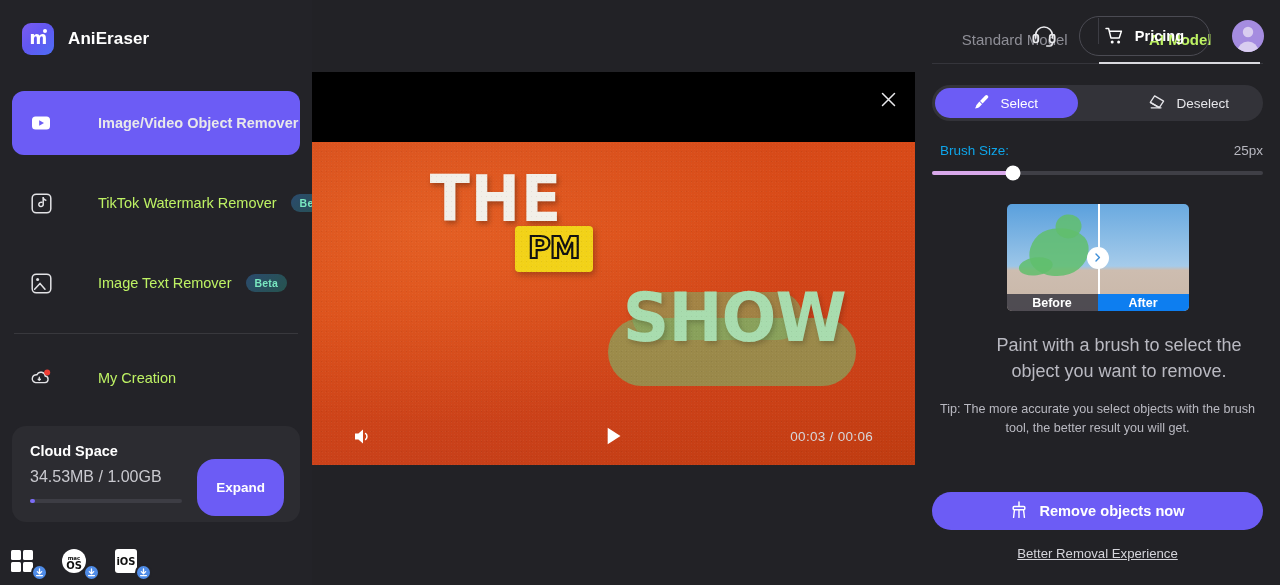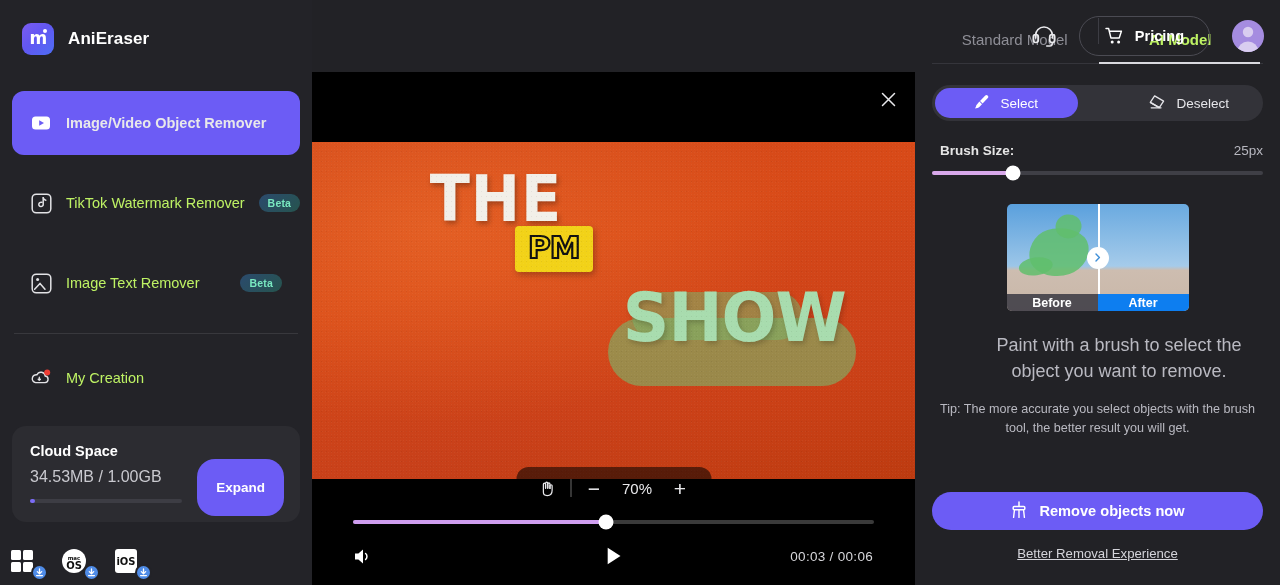--- a/index.html
+++ b/index.html
@@ -40,21 +40,21 @@
 
   .nav { padding: 31px 12px 0 12px; }
   .nav-item {
     display: flex; align-items: center; gap: 14px;
     height: 64px; padding: 0 18px;
     border-radius: 12px; cursor: pointer; position: relative;
     color: #e8e8ea;
   }
   .nav-item.active { background: #6c5cf5; }
   .nav-item + .nav-item { margin-top: 16px; }
-  .nav-label { font-size: 14.5px; font-weight: 600; white-space: nowrap; }
+  .nav-label { font-size: 14.5px; font-weight: 600; white-space: nowrap; margin-left: 32px; }
   .nav-item:not(.active) .nav-label { font-weight: 400; color: #bef264; font-size: 14.5px; }
   .nav-ico { width: 22px; height: 22px; flex: 0 0 22px; display:flex; align-items:center; justify-content:center; }
   .badge {
     margin-left: auto;
     background: linear-gradient(135deg, #2b4a6d 0%, #26544e 100%);
     color: #79e8c0; font-size: 10.5px; font-weight: 600;
     padding: 3px 9px; border-radius: 10px; letter-spacing:.2px;
   }
   .divider { height: 1px; background: #38383d; margin: 18px 14px 0 14px; }
 
@@ -76,21 +76,21 @@
   }
   .platforms { position:absolute; left: 8px; bottom: 4px; display:flex; gap: 14px; align-items:flex-end; }
   .plat { position: relative; width: 38px; height: 38px; }
   .dl-badge {
     position:absolute; right:-2px; bottom:0px; width:17px; height:17px;
     border-radius:50%; background:#4f8ce8; border:2px solid #232328;
     display:flex; align-items:center; justify-content:center;
   }
 
   
-  .main { position: relative; flex: 1 1 auto; background: #000; width: 603px; height:585px; overflow:hidden;}
+  .main { position: relative; flex: 1 1 auto; background: #000; width: 603px; height:465px; overflow:hidden;}
   .vid-top { position:absolute; left:0; top:0; width:100%; height:72px; background:#222226; }
   .canvas-area { position:absolute; left:0; top:72px; right:0; bottom:0; background:#000; }
   .close-btn {
     position: absolute; right: 14px; top: 14px; width: 26px; height: 26px;
     display:flex; align-items:center; justify-content:center; cursor:pointer; z-index: 6;
   }
   .frame {
     position:absolute; left:0; top:70px; width:100%; height:337px;
     background:
       radial-gradient(ellipse at 20% 25%, rgba(255,140,60,.32) 0%, rgba(0,0,0,0) 55%),
@@ -180,21 +180,21 @@
     margin-top: 21px; height: 36px; background:#333339; border-radius: 18px;
     display:flex; align-items:center; position:relative; padding: 3px; gap: 40px;
   }
   .seg-btn {
     flex:1; height: 30px; border-radius: 15px; display:flex; align-items:center; justify-content:center;
     gap: 10px; font-size: 13.5px; color:#e6e6ea; cursor:pointer;
   }
   .seg-btn.active { background:#6c5cf5; color:#fff; }
 
   .brush-row { display:flex; align-items:center; margin-top: 22px; }
-  .brush-lbl { color:#e5e5e5; font-size: 13.5px; font-weight: 700; padding-left: 8px; }
+  .brush-lbl { color:#0ea5e9; font-size: 13.5px; font-weight: 400; padding-left: 8px; }
   .brush-val { margin-left:auto; color:#b7b7bf; font-size: 13.5px; }
   .brush-track { margin-top: 13px; height: 4px; background:#3f3f46; border-radius:3px; position:relative; }
   .brush-track .done { position:absolute; left:0; top:0; height:4px; width: 24.5%; background:#d8a8ea; border-radius:3px; }
   .brush-knob { position:absolute; left: 24.5%; top:50%; transform:translate(-50%,-50%); width:15px; height:15px; border-radius:50%; background:#fff; }
 
   .preview {
     margin: 29px auto 0 auto; width: 182px; height: 107px; border-radius: 5px;
     position:relative; overflow:hidden;
   }
   .pv-half { position:absolute; top:0; height: 107px; width: 50%; }

